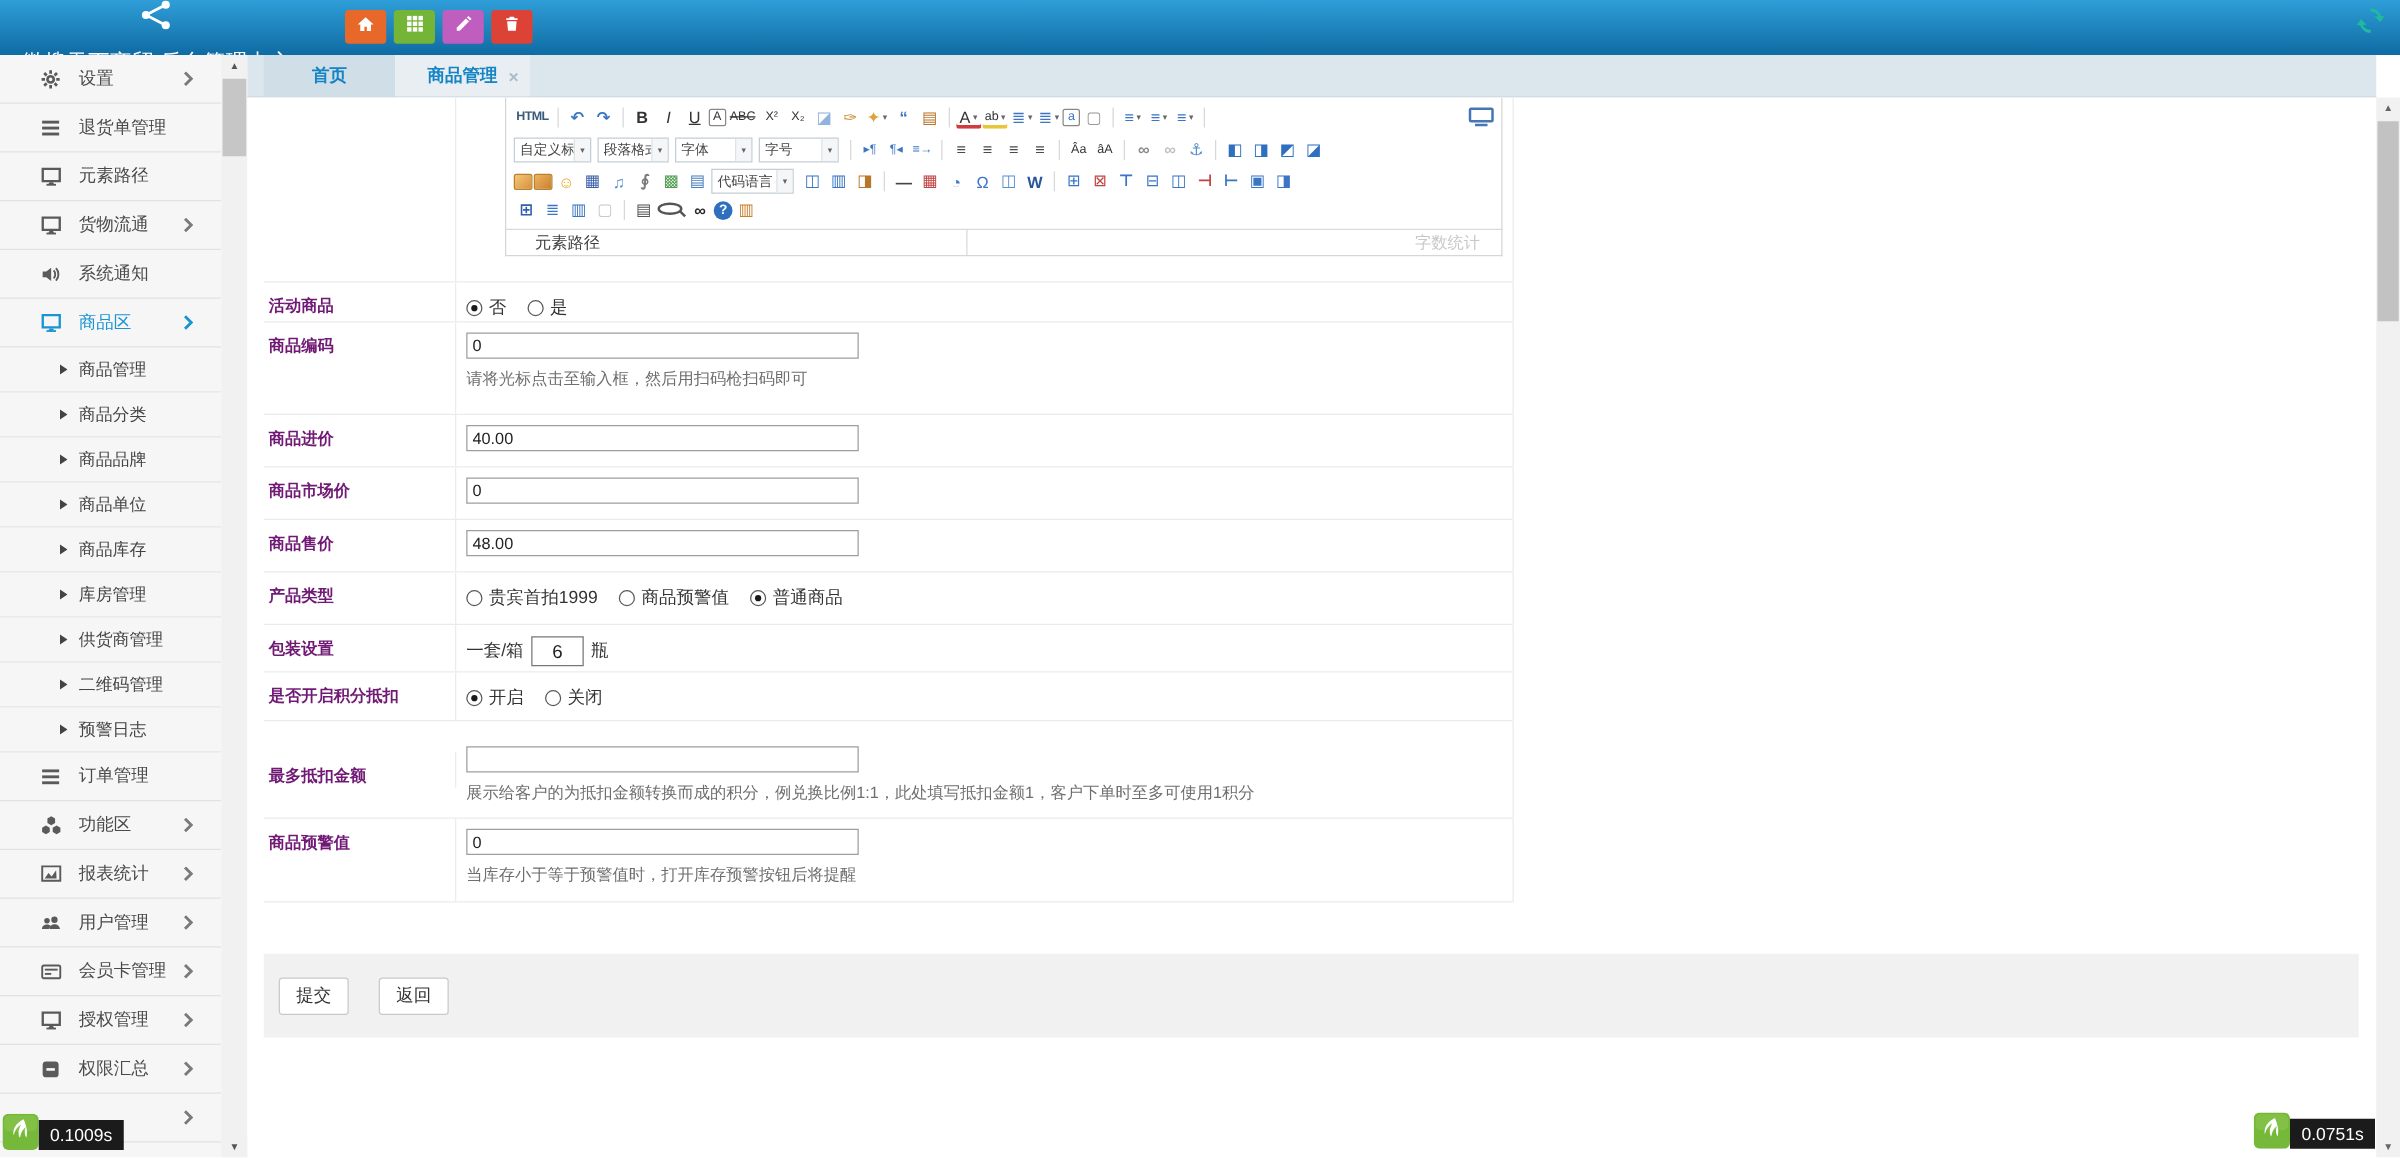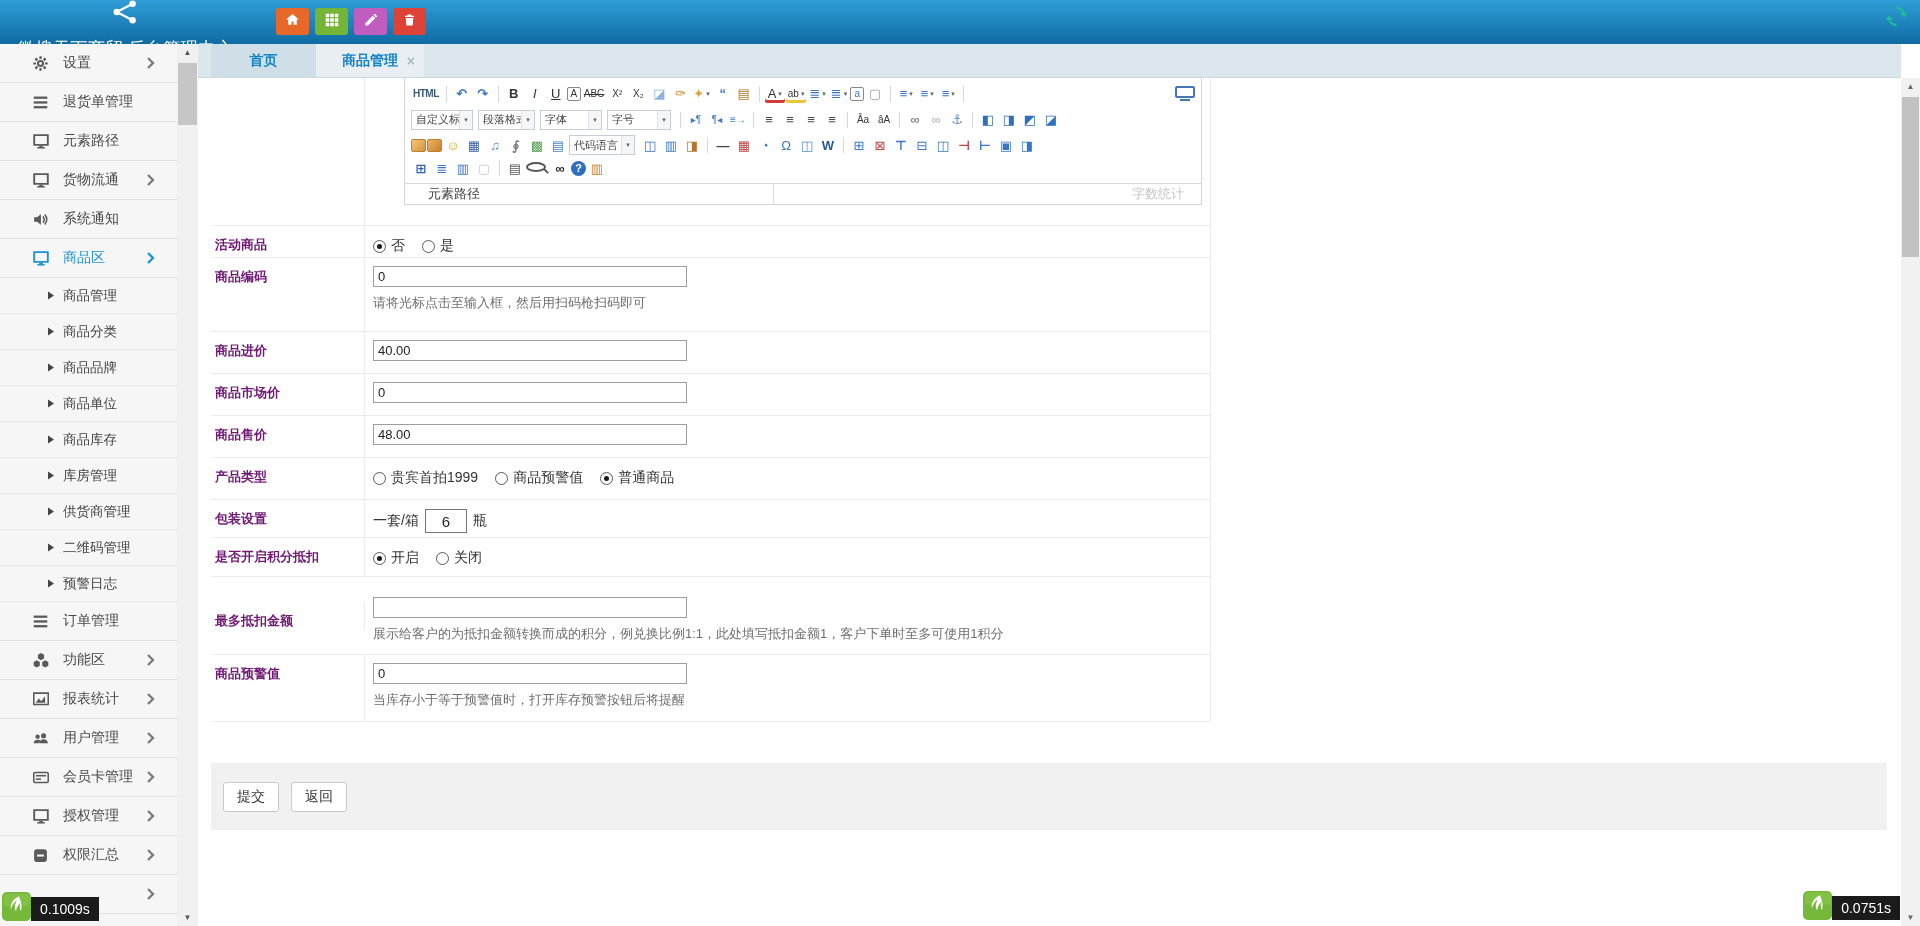--- a/index.html
+++ b/index.html
@@ -89,21 +89,21 @@
   .rad { width:13px; height:13px; border:1px solid #5a5a5a; border-radius:50%; background:#fff; position:relative; flex:none; }
   .rad.on::after { content:""; position:absolute; left:3px; top:3px; width:5px; height:5px; background:#1a1a1a; border-radius:50%; }
   .inp { width:314px; height:21px; border:1px solid #9e9e9e; font-size:13px; padding:0 4px; color:#222;
     font-family:"Liberation Sans","DejaVu Sans",sans-serif; }
   .hint { margin-top:7px; font-size:13px; color:#6e6e6e; }
   .pack { display:flex; align-items:center; gap:6px; font-size:14px; color:#333; padding-top:1px; }
   .pack input { width:42px; height:24px; border:1px solid #777; text-align:center; font-size:15px; color:#222; }
 
   
   #footer-band { position:absolute; left:13px; top:685px; width:1676px; height:67px; background:#f1f1f1; }
-  #footer-band .btns { display:flex; gap:12px; padding:19px 0 0 12px; }
+  #footer-band .btns { display:flex; gap:24px; padding:19px 0 0 12px; }
   .btn { height:30px; padding:0 13px; background:#fff; border:1px solid #c9c9c9; border-radius:3px;
     font-size:14px; color:#333; cursor:pointer; font-family:inherit; }
 
   
   .perf { position:absolute; display:flex; align-items:center; z-index:30; }
   #perf-left { left:2px; bottom:1px; } #perf-right { right:20px; bottom:2px; }
   .perf .pbadge { background:#1b1b1b; color:#fff; font-size:14px; padding:4px 9px; white-space:nowrap; }
 
   
   #win-scroll { position:absolute; right:0; top:78px; width:19px; bottom:0; background:#f1f1f1; }

